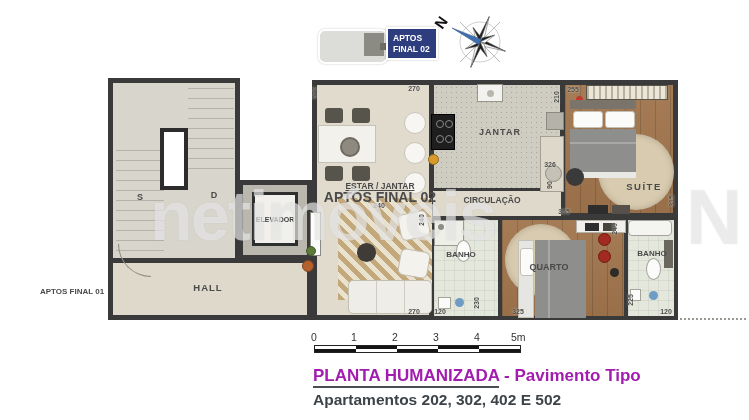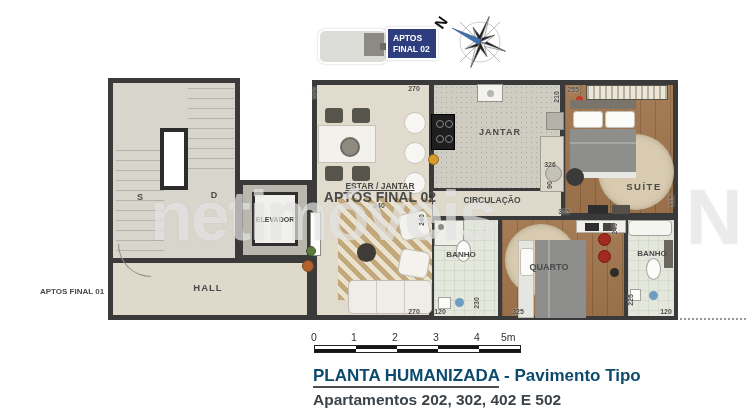--- a/index.html
+++ b/index.html
@@ -27,21 +27,21 @@
   .wmark{position:absolute;z-index:40;color:rgba(255,255,255,.55);font-weight:bold;
          text-shadow:0 0 1px rgba(130,130,130,.35);pointer-events:none;}
   
   #scalebar{position:absolute;left:312px;top:331px;width:212px;height:24px;z-index:22;}
   #scalebar .tick{position:absolute;top:0;font-size:10.5px;color:#333;font-weight:normal;}
   #scalebar .bar{position:absolute;left:2px;top:14px;width:205px;height:6px;border:1px solid #222;}
   #scalebar .bar .half{position:absolute;left:0;width:205px;height:3px;}
   #scalebar .bar .h1{top:0;background:repeating-linear-gradient(90deg,#fff 0 41px,#141414 41px 82px);}
   #scalebar .bar .h2{top:3px;background:repeating-linear-gradient(90deg,#141414 0 41px,#fff 41px 82px);}
   
-  #title1{position:absolute;left:313px;top:366px;font-size:17px;font-weight:bold;color:#0c4a6e;z-index:22;}
+  #title1{position:absolute;left:313px;top:366px;font-size:17px;font-weight:bold;color:#a21caf;z-index:22;}
   #title1 .hd{border-bottom:2px solid #4a4f54;padding-bottom:1px;}
   #title2{position:absolute;left:313px;top:391px;font-size:15.5px;font-weight:bold;color:#3d4449;z-index:22;}
   
   #keyplan{position:absolute;left:318px;top:24px;width:120px;height:42px;z-index:22;}
   #keyplan .shape{position:absolute;left:0;top:5px;width:66px;height:31px;background:#dcdcd8;border:2px solid #fff;border-radius:7px;box-shadow:0 0 2px rgba(0,0,0,.25);}
   #keyplan .core{position:absolute;left:46px;top:9px;width:20px;height:23px;background:#8b8b83;}
   #keyplan .dot{position:absolute;left:62px;top:19px;width:7px;height:7px;background:#6d6d66;}
   #keyplan .blue{position:absolute;left:68px;top:3px;width:52px;height:33px;background:#2e3d7d;border:2px solid #fff;box-shadow:0 0 2px rgba(0,0,0,.25);color:#fff;font-size:8.5px;font-weight:bold;line-height:1.25;padding:4px 0 0 5px;box-sizing:border-box;}
   .doorleaf{position:absolute;background:#fdfdfb;border:1px solid #8a8a84;z-index:9;}
   .arc{position:absolute;border:1px solid #8f8f88;border-top:none;border-right:none;border-radius:0 0 0 100%;z-index:9;}
@@ -224,21 +224,21 @@
 
   <div class="wmark" style="left:150px;top:176px;font-size:70px;letter-spacing:-2px;">netimóveis</div>
   <div class="wmark" style="left:686px;top:172px;font-size:78px;">N</div>
 
   <div id="scalebar">
     <span class="tick" style="left:-1px;">0</span>
     <span class="tick" style="left:39px;">1</span>
     <span class="tick" style="left:80px;">2</span>
     <span class="tick" style="left:121px;">3</span>
     <span class="tick" style="left:162px;">4</span>
-    <span class="tick" style="left:189px;">5m</span>
+    <span class="tick" style="left:199px;">5m</span>
     <div class="bar">
       <div class="half h1"></div>
         <div class="half h2"></div>
     </div>
   </div>
 
   <div id="title1"><span class="hd">PLANTA HUMANIZADA</span><span> - Pavimento Tipo</span></div>
   <div id="title2">Apartamentos 202, 302, 402 E 502</div>
 
 </div>

